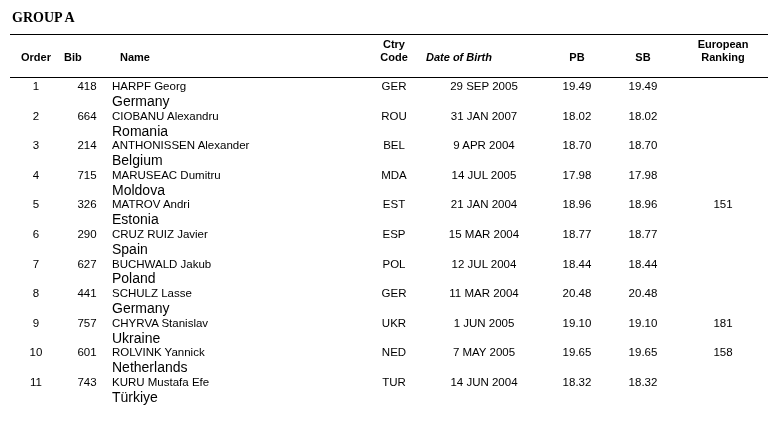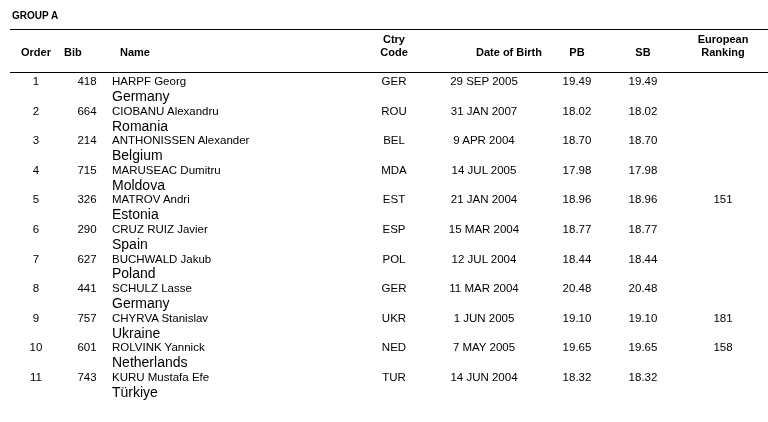--- a/index.html
+++ b/index.html
@@ -18,22 +18,23 @@
     position: relative;
     width: 768px;
     height: 422px;
     box-sizing: border-box;
     padding: 8px 10px 0 10px;
   }
   .title-row {
     display: flex;
     align-items: flex-end;
     font-weight: bold;
-    font-size: 10px;
+    font-size: 14px;
     margin: 2px 0 8px 2px;
+    font-family: Liberation Serif, serif;
   }
   .title-group {
     min-width: 112px;
   }
   .title-start {
     white-space: nowrap;
   }
   table.results {
     width: 100%;
     border-collapse: collapse;
@@ -45,21 +46,21 @@
     padding: 3px 2px 14px 2px;
     vertical-align: bottom;
     border-top: 1.6px solid #000;
     border-bottom: 1.6px solid #000;
     line-height: 1.15;
   }
   .col-order   { width: 48px;  text-align: center; }
   .col-bib     { width: 46px;  text-align: left; }
   .col-name    { width: 242px; text-align: left; padding-left: 8px !important; }
   .col-ctry    { width: 56px;  text-align: center; }
-  .col-dob     { width: 116px; text-align: right; }
+  .col-dob     { width: 116px; text-align: left; font-style: italic; }
   .col-pb      { width: 62px;  text-align: center; }
   .col-sb      { width: 62px;  text-align: center; }
   .col-rank    { width: 90px;  text-align: center; }
 
   table.results tbody td {
     font-size: 11.5px;
     padding: 0;
     vertical-align: top;
     line-height: 1.12;
   }

